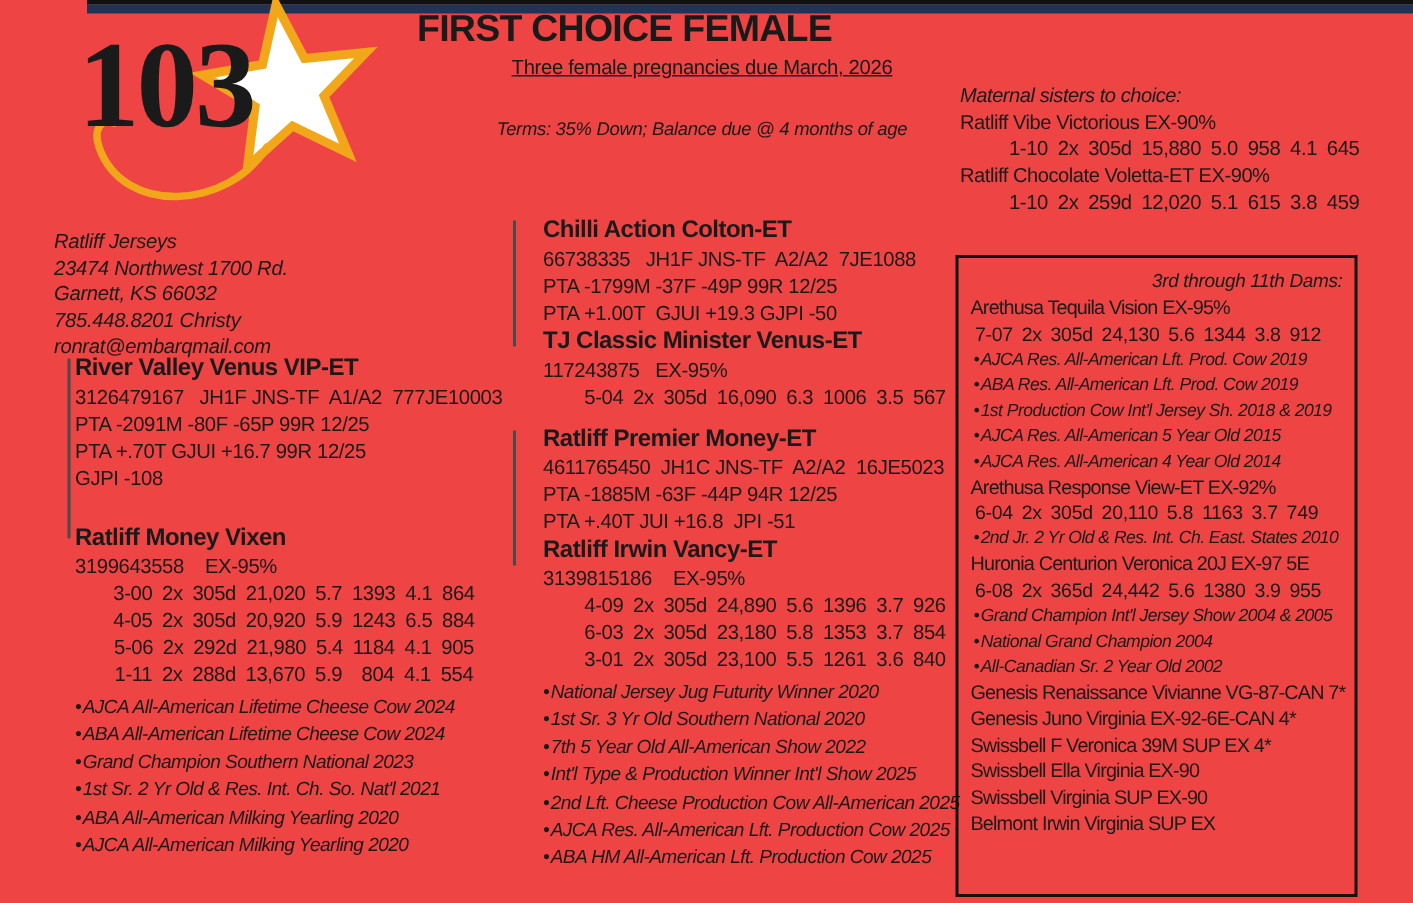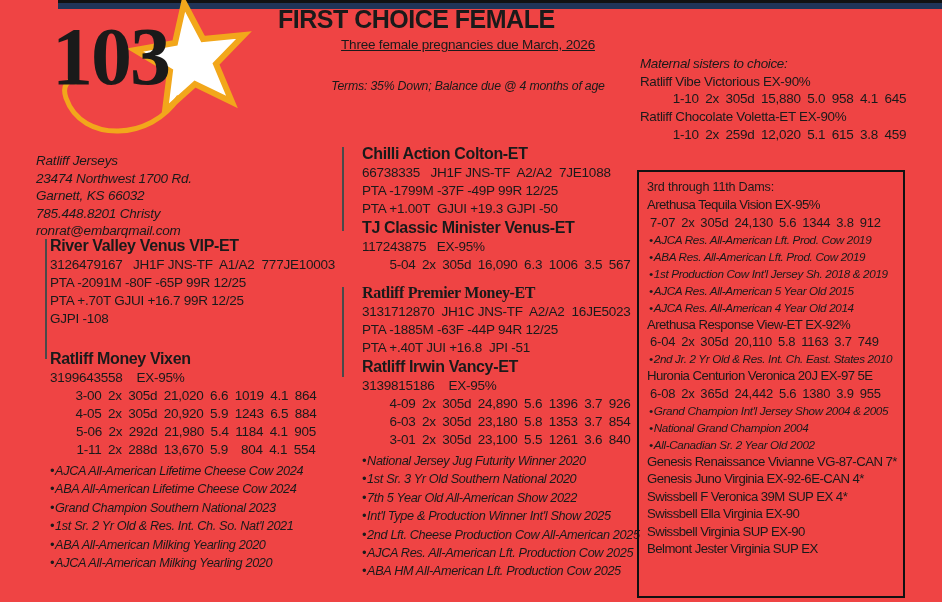--- a/index.html
+++ b/index.html
@@ -34,32 +34,32 @@
   
   .h  { font-weight:bold; font-size:16px; line-height:20px; letter-spacing:-0.35px; white-space:nowrap; }
   .ln { font-size:13.5px; line-height:18px; letter-spacing:-0.25px; white-space:pre; }
   .rec { word-spacing:3px;text-align:center; }
   .b { font-style:italic; font-size:12.7px; line-height:18.4px; letter-spacing:-0.35px; white-space:nowrap; }
   .b::before { content:"\2022"; margin-right:1px; }
 
   .colL { left:50px; top:236px; width:292px; }
   .colM { left:362px; top:144px; width:296px; }
   .gap1 { margin-top:21px; }
-  .gap2 { margin-top:9px;font-family:Liberation Serif, serif; }
+  .gap2 { margin-top:9px; }
   .awards { margin-top:3px; }
 
   .vline { width:2px; background:#4a4a4a; }
   .vlineL  { left:45px;  top:239px; height:120px; }
   .vlineM1 { left:342px; top:147px; height:84px; }
   .vlineM2 { left:342px; top:287px; height:90px; }
 
   
   .dams { left:637px; top:170px; width:268px; height:428px; border:2.5px solid #111;
           box-sizing:border-box; padding:6px 8px; overflow:hidden; }
-  .dams .hd  { font-size:12.6px; line-height:18px; letter-spacing:-0.2px; }
+  .dams .hd  { font-style:italic; font-size:12.6px; line-height:18px; letter-spacing:-0.2px;text-align:right; }
   .dnm { font-size:13.2px; line-height:17.5px; letter-spacing:-0.55px; white-space:nowrap; }
   .drec { font-size:13px; line-height:17px; letter-spacing:-0.2px; word-spacing:2.5px; white-space:pre; padding-left:3px; }
   .db { font-style:italic; font-size:11.7px; line-height:17px; letter-spacing:-0.35px; white-space:nowrap; padding-left:2px; }
   .db::before { content:"\2022"; margin-right:1px; }
 </style>
 </head>
 <body>
 
 <div class="page">
 
@@ -99,21 +99,21 @@
 
   <div class="abs colL">
     <div class="h">River Valley Venus VIP-ET</div>
     <div class="ln">3126479167   JH1F JNS-TF  A1/A2  777JE10003</div>
     <div class="ln">PTA -2091M -80F -65P 99R 12/25</div>
     <div class="ln">PTA +.70T GJUI +16.7 99R 12/25</div>
     <div class="ln">GJPI -108</div>
 
     <div class="h gap1">Ratliff Money Vixen</div>
     <div class="ln">3199643558    EX-95%</div>
-    <div class="ln rec">3-00 2x 305d 21,020 6.6 1019 4.1 864</div>
+    <div class="ln rec">3-00 2x 305d 21,020 5.7 1393 4.1 864</div>
     <div class="ln rec">4-05 2x 305d 20,920 5.9 1243 6.5 884</div>
     <div class="ln rec">5-06 2x 292d 21,980 5.4 1184 4.1 905</div>
     <div class="ln rec">1-11 2x 288d 13,670 5.9  804 4.1 554</div>
     <div class="awards">
       <div class="b">AJCA All-American Lifetime Cheese Cow 2024</div>
       <div class="b">ABA All-American Lifetime Cheese Cow 2024</div>
       <div class="b">Grand Champion Southern National 2023</div>
       <div class="b">1st Sr. 2 Yr Old &amp; Res. Int. Ch. So. Nat'l 2021</div>
       <div class="b">ABA All-American Milking Yearling 2020</div>
       <div class="b">AJCA All-American Milking Yearling 2020</div>
@@ -124,21 +124,21 @@
     <div class="h">Chilli Action Colton-ET</div>
     <div class="ln">66738335   JH1F JNS-TF  A2/A2  7JE1088</div>
     <div class="ln">PTA -1799M -37F -49P 99R 12/25</div>
     <div class="ln">PTA +1.00T  GJUI +19.3 GJPI -50</div>
 
     <div class="h">TJ Classic Minister Venus-ET</div>
     <div class="ln">117243875   EX-95%</div>
     <div class="ln rec">5-04 2x 305d 16,090 6.3 1006 3.5 567</div>
 
     <div class="h gap2">Ratliff Premier Money-ET</div>
-    <div class="ln">3131712870  JH1C JNS-TF  A2/A2  16JE5023</div>
+    <div class="ln">4611765450  JH1C JNS-TF  A2/A2  16JE5023</div>
     <div class="ln">PTA -1885M -63F -44P 94R 12/25</div>
     <div class="ln">PTA +.40T JUI +16.8  JPI -51</div>
 
     <div class="h">Ratliff Irwin Vancy-ET</div>
     <div class="ln">3139815186    EX-95%</div>
     <div class="ln rec">4-09 2x 305d 24,890 5.6 1396 3.7 926</div>
     <div class="ln rec">6-03 2x 305d 23,180 5.8 1353 3.7 854</div>
     <div class="ln rec">3-01 2x 305d 23,100 5.5 1261 3.6 840</div>
     <div class="awards">
       <div class="b">National Jersey Jug Futurity Winner 2020</div>
@@ -170,16 +170,16 @@
     <div class="drec">6-08 2x 365d 24,442 5.6 1380 3.9 955</div>
     <div class="db">Grand Champion Int'l Jersey Show 2004 &amp; 2005</div>
     <div class="db">National Grand Champion 2004</div>
     <div class="db">All-Canadian Sr. 2 Year Old 2002</div>
 
     <div class="dnm">Genesis Renaissance Vivianne VG-87-CAN 7*</div>
     <div class="dnm">Genesis Juno Virginia EX-92-6E-CAN 4*</div>
     <div class="dnm">Swissbell F Veronica 39M SUP EX 4*</div>
     <div class="dnm">Swissbell Ella Virginia  EX-90</div>
     <div class="dnm">Swissbell Virginia SUP EX-90</div>
-    <div class="dnm">Belmont Jester Virginia SUP EX</div>
+    <div class="dnm">Belmont Irwin Virginia SUP EX</div>
   </div>
 
 </div>
 
 </body></html>

